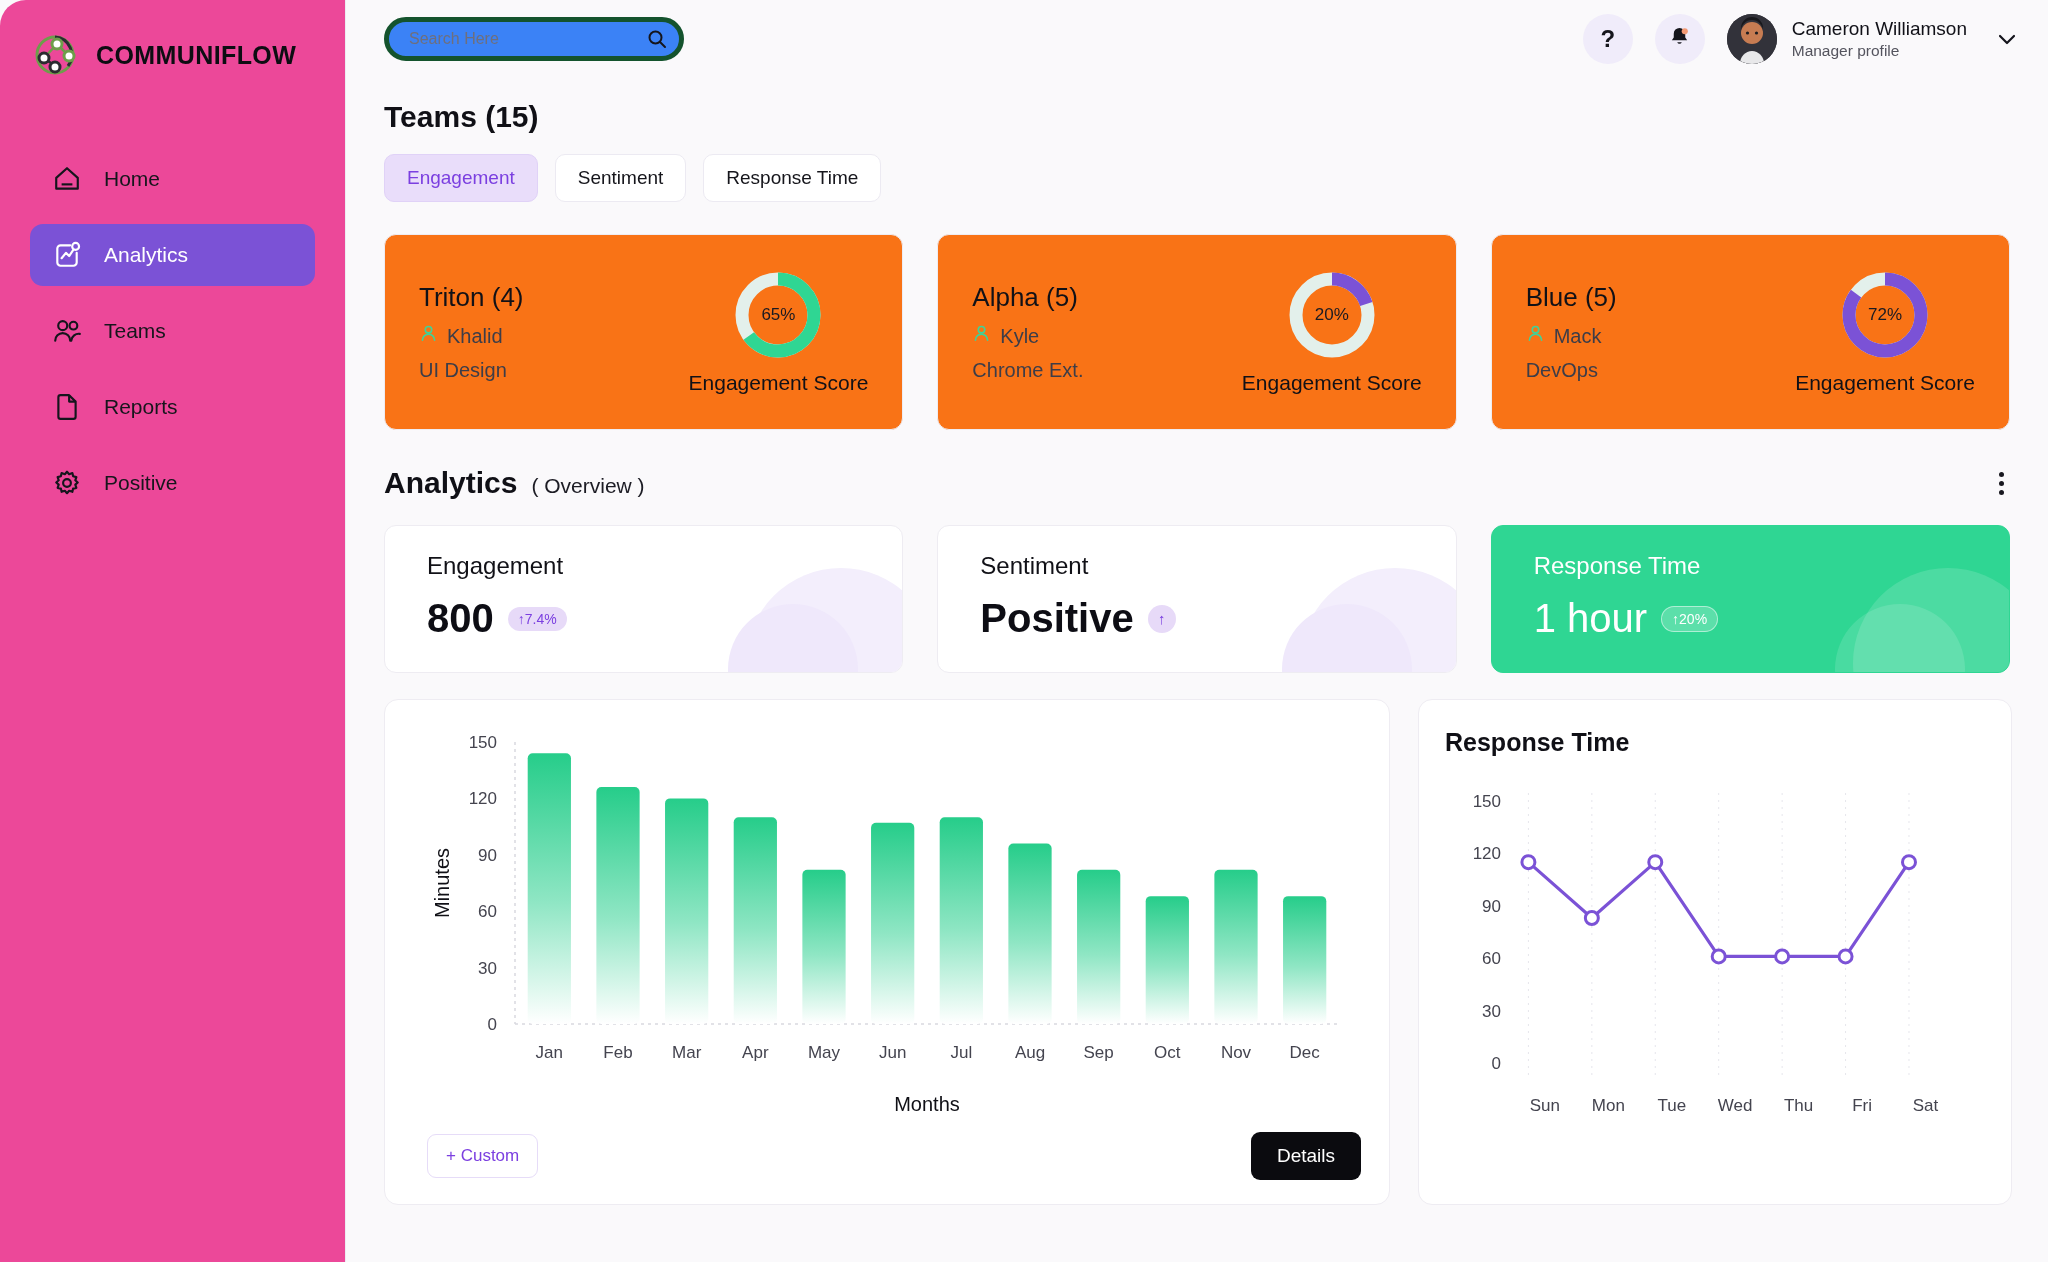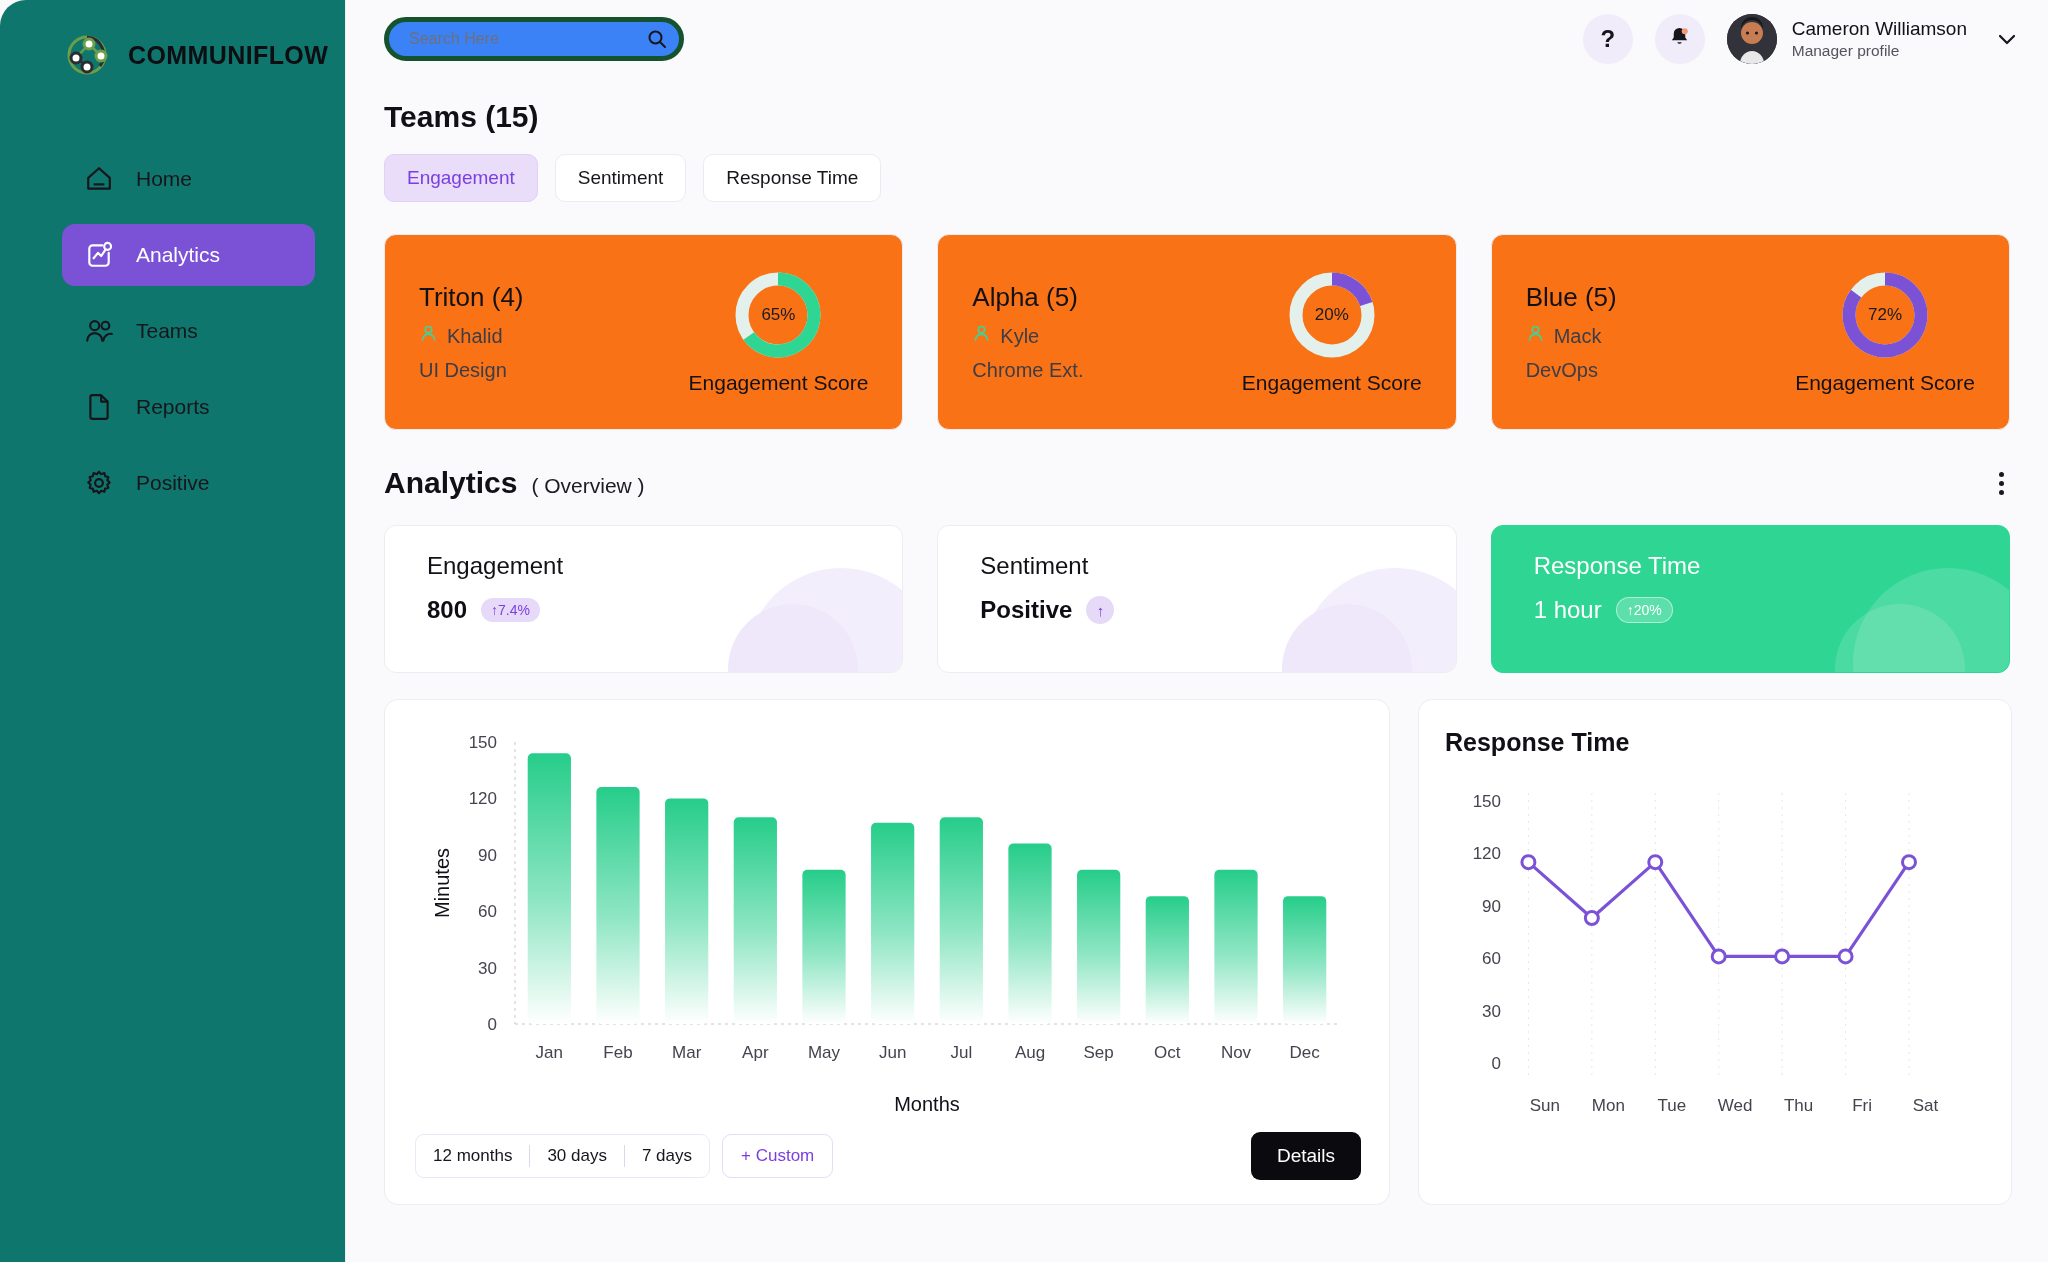--- a/index.html
+++ b/index.html
@@ -13,27 +13,26 @@
     position: relative;
     width: 2048px; height: 1262px;
     display: flex;
     background: #faf9fb;
   }
 
   
   .sidebar {
     width: 346px;
     height: 1262px;
-    background: #0f766e;
+    background: #ec4899;
     border-right: 1px solid #ececf1;
     border-top-left-radius: 26px;
     flex-shrink: 0;
     position: relative;
     z-index: 5;
-    padding-left: 32px;
   }
   .logo-row {
     display: flex; align-items: center; gap: 16px;
     padding: 30px 0 0 30px;
   }
   .logo-mark { width: 50px; height: 50px; flex-shrink: 0; }
   .logo-text {
     font-size: 25px; font-weight: 700; letter-spacing: 0.4px; color: #0d0d12;
   }
   .nav { margin-top: 68px; padding: 0 30px; }
@@ -169,21 +168,21 @@
   .kpi {
     flex: 1; height: 148px; border-radius: 12px;
     background: #ffffff; border: 1px solid #eeecf2;
     padding: 26px 0 0 42px; position: relative; overflow: hidden;
   }
   .kpi-title { font-size: 24px; color: #111117; position: relative; z-index: 2; }
   .kpi-valrow {
     display: flex; align-items: center; gap: 14px;
     margin-top: 16px; position: relative; z-index: 2;
   }
-  .kpi-val { font-size: 24px; font-weight: 700; color: #0d0d14; }
+  .kpi-val { font-size: 40px; font-weight: 700; color: #0d0d14; }
   .kpi-badge {
     background: #e7daf8; color: #7b3fe0;
     border-radius: 20px; padding: 4px 10px;
     font-size: 14px; white-space: nowrap;
   }
   .kpi.green {
     background: #2fd693; border-color: #2fd693;
   }
   .kpi.green .kpi-title, .kpi.green .kpi-val { color: #ffffff; font-weight: 400; }
   .kpi.green .kpi-val { font-weight: 400; }
@@ -541,27 +540,20 @@
               <text x="621.0000000000001" y="332" class="axis-txt" text-anchor="middle">Aug</text>
               <text x="689.6666666666667" y="332" class="axis-txt" text-anchor="middle">Sep</text>
               <text x="758.3333333333334" y="332" class="axis-txt" text-anchor="middle">Oct</text>
               <text x="827.0000000000001" y="332" class="axis-txt" text-anchor="middle">Nov</text>
               <text x="895.6666666666667" y="332" class="axis-txt" text-anchor="middle">Dec</text>
             </g>
           <text class="axis-lbl" id="barYLabel" x="0" y="0" text-anchor="middle" transform="translate(40,157) rotate(-90)">Minutes</text>
           <text class="axis-lbl" id="barXLabel" x="518" y="385" text-anchor="middle">Months</text>
         </svg>
         <div class="chart-footer">
-          <div class="seg">
-            <span class="seg-item">12 months</span>
-            <span class="seg-div"></span>
-            <span class="seg-item">30 days</span>
-            <span class="seg-div"></span>
-            <span class="seg-item">7 days</span>
-          </div>
           <button class="custom-btn">+ Custom</button>
           <button class="details-btn">Details</button>
         </div>
       </div>
 
       <div class="chart-card line-card">
         <div class="line-title">Response Time</div>
         <svg id="lineSvg" width="540" height="400" viewBox="0 0 540 400" style="margin-top:14px">
           <g id="lineGrid">
               <line x1="83.41714285714286" y1="22" x2="83.41714285714286" y2="306" stroke="#e6e6ec" stroke-width="1" stroke-dasharray="2 5"></line>

